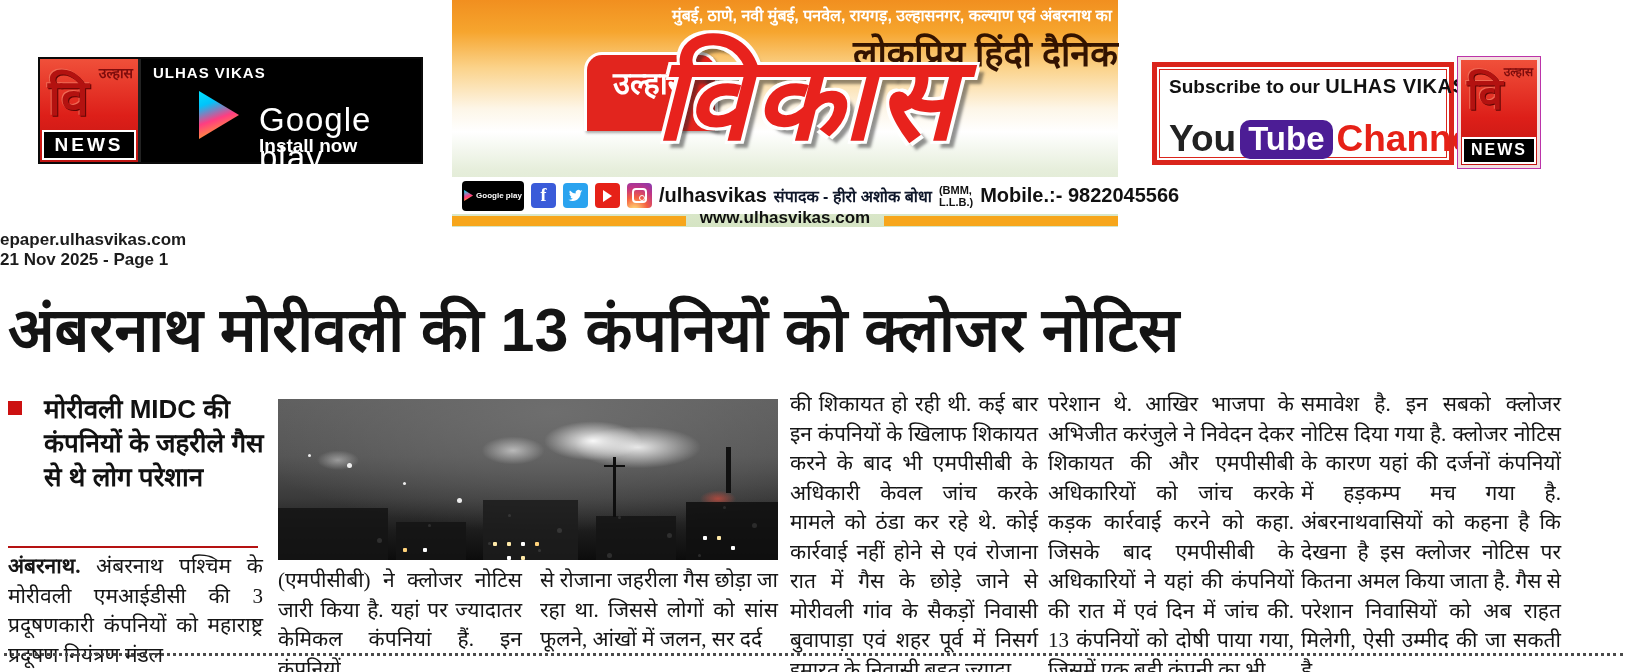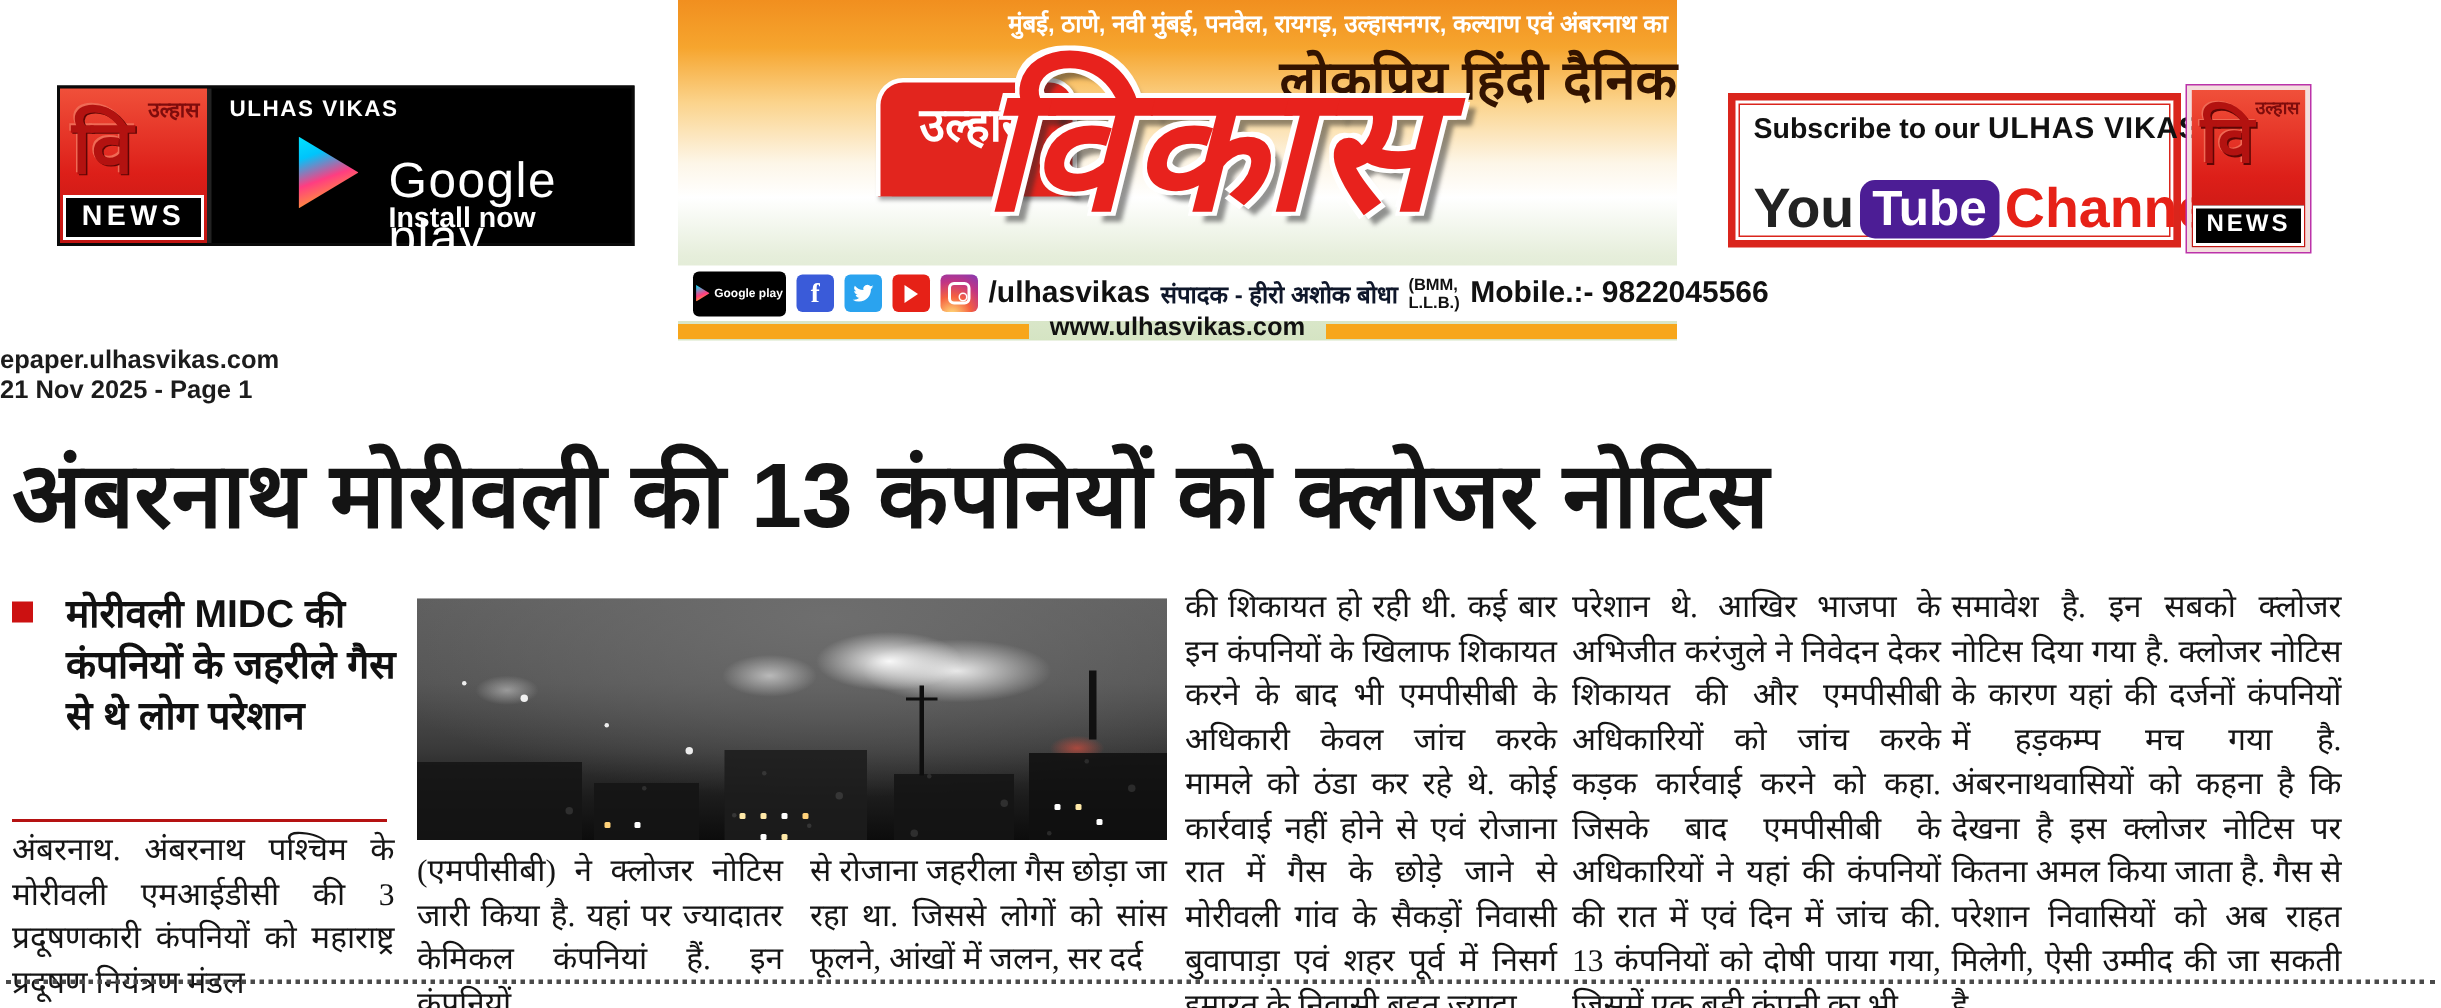--- a/index.html
+++ b/index.html
@@ -96,21 +96,21 @@
     letter-spacing:0; line-height:84px; }
 
   
   .subhead { position:absolute; left:8px; top:392px; width:256px; display:flex; gap:22px; }
   .subhead .bullet { width:14px; height:14px; background:#cc1111; margin-top:9px; flex:0 0 auto; }
   .subhead .sh-text { font-size:26px; line-height:34px; font-weight:800; color:#111; }
   .red-rule { position:absolute; left:8px; top:546px; width:250px; height:2px; background:#b51212; }
   .body-col { position:absolute; font-size:21px; line-height:29.5px; color:#151515;
     text-align:justify; font-family:"Liberation Serif","DejaVu Serif",serif; }
   .col1 { left:8px; top:552px; width:255px; }
-  .col1 b { font-weight:400;margin-top:44px; }
+  .col1 b { font-weight:700;margin-top:44px; }
   .cap1 { left:278px; top:566px; width:244px; }
   .cap2 { left:540px; top:566px; width:238px; }
   .col4 { left:790px; top:390px; width:248px; }
   .col5 { left:1048px; top:390px; width:246px; }
   .col6 { left:1301px; top:390px; width:260px; }
 
   
   .photo { position:absolute; left:278px; top:399px; width:500px; height:161px; overflow:hidden;
     background:
       radial-gradient(ellipse 70px 28px at 63% 26%, rgba(255,255,255,.95), transparent 70%),

